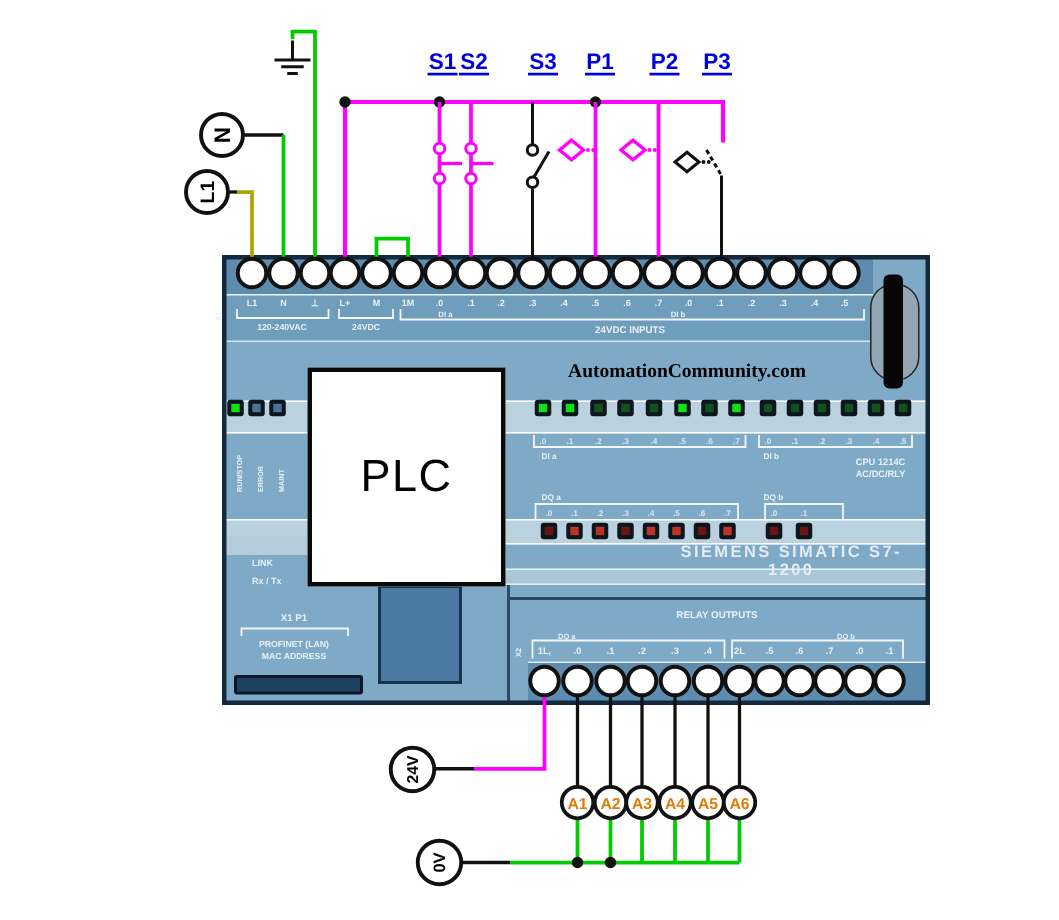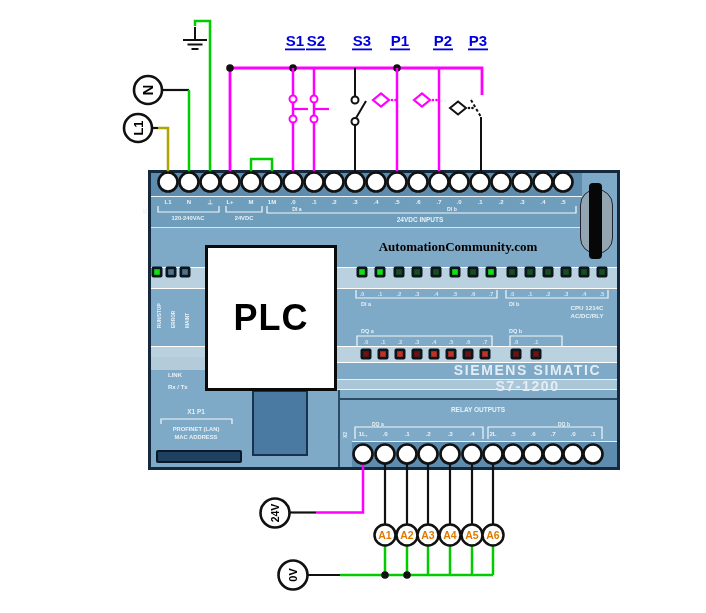--- a/index.html
+++ b/index.html
@@ -6,24 +6,24 @@
   .stage{position:relative;width:706px;height:613px;background:#fff;overflow:hidden;
          font-family:"Liberation Sans",sans-serif;}
   .abs{position:absolute;}
   .plc-bg{left:148px;top:170px;width:472px;height:300px;background:#7ea9c7;z-index:1;}
   .band{z-index:2;}
   .plc-frame{left:148px;top:170px;width:472px;height:300px;border:3px solid #14293e;
              box-sizing:border-box;background:transparent;z-index:6;}
   .white-box{left:205px;top:245px;width:132px;height:146px;background:#fff;
              border:3px solid #0a0a0a;box-sizing:border-box;z-index:4;
              display:flex;align-items:center;justify-content:center;}
-  .white-box span{font-size:36px;font-weight:bold;color:#000;letter-spacing:1px;}
+  .white-box span{font-size:30px;font-weight:normal;color:#000;letter-spacing:1px;}
   .watermark{left:366px;top:239px;width:184px;text-align:center;font-size:13px;
              font-weight:bold;color:#000;z-index:5;font-family:Liberation Serif, serif;}
-  .brand{left:440px;top:362px;width:175px;text-align:center;font-size:14px;font-weight:bold;
+  .brand{left:440px;top:362px;width:175px;text-align:center;font-size:11px;font-weight:bold;
          color:#e4edf4;letter-spacing:1.6px;z-index:5;}
   .eth{left:252px;top:390px;width:56px;height:66px;background:#4a7aa2;
        border:2px solid #16324c;box-sizing:border-box;z-index:3;}
   .mac-plate{left:156px;top:450px;width:86px;height:13px;background:#1f4160;
              border:2px solid #0a1828;border-radius:2px;box-sizing:border-box;z-index:3;}
   .capsule{left:580px;top:189px;width:33px;height:65px;background:#93a5b0;
            border:1.5px solid #223;border-radius:16px;box-sizing:border-box;z-index:3;}
   .slot{left:589px;top:183px;width:13px;height:76px;background:#070707;border-radius:4px;z-index:4;}
   svg.overlay{position:absolute;left:0;top:0;z-index:10;
               font-family:"Liberation Sans",sans-serif;}

